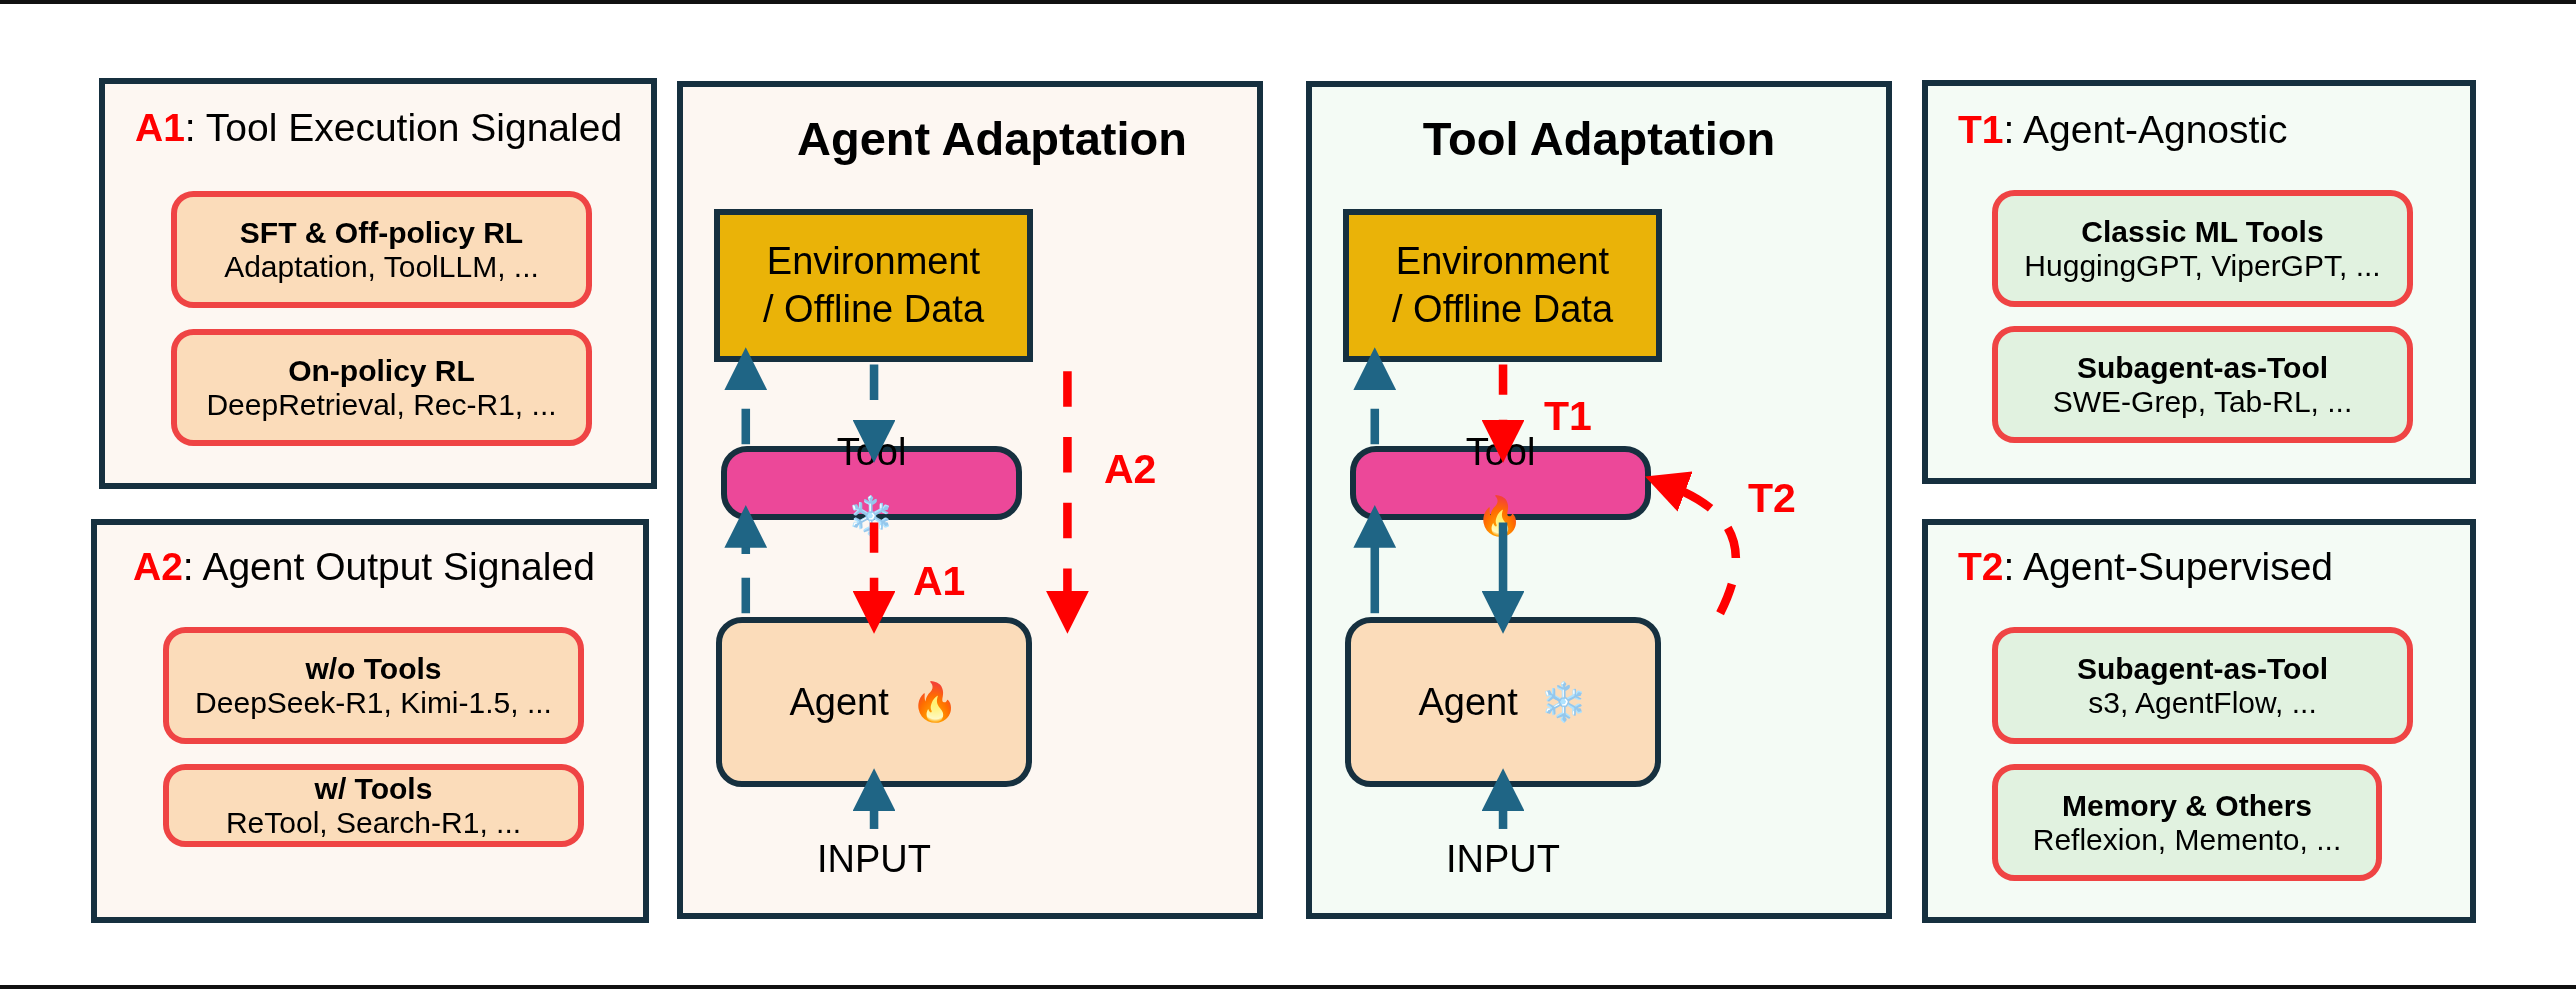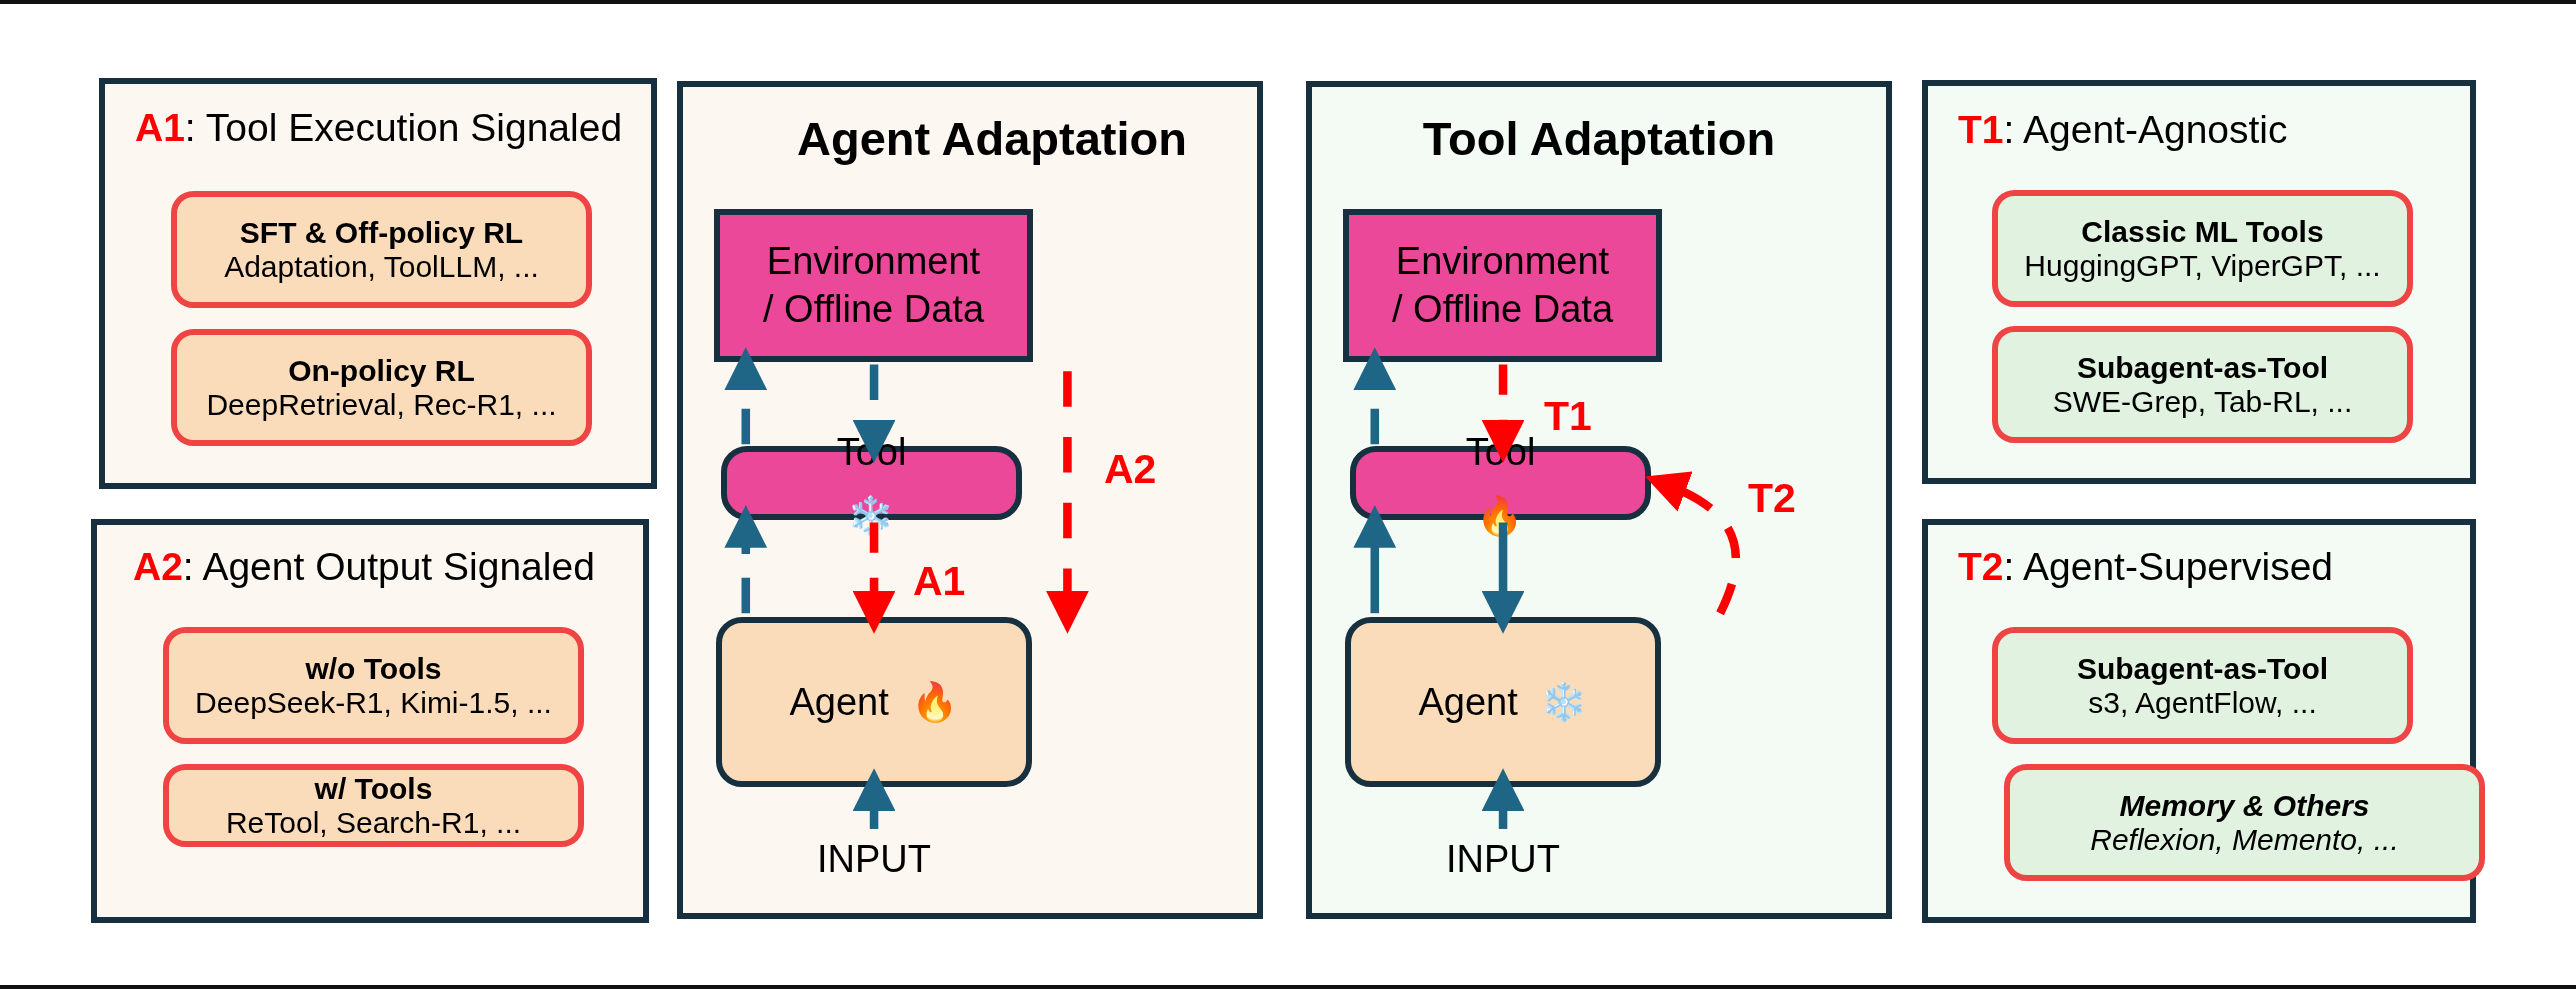--- a/index.html
+++ b/index.html
@@ -42,21 +42,21 @@
     line-height:1.12;
     text-align:center;
   }
   .pill-orange{background:#fbdcba;}
   .pill-green{background:#e1f2e0;}
   .pill .ttl{font-weight:bold;font-size:30px;color:#000;}
   .pill .sub{font-weight:normal;font-size:30px;color:#000;}
 
   .env-box{
     position:absolute;box-sizing:border-box;
-    background:#ec4899;border:6px solid #16303f;
+    background:#eab308;border:6px solid #16303f;
     display:flex;flex-direction:column;
     align-items:center;justify-content:center;
     font-size:38px;color:#000;line-height:1.25;
   }
   .node{
     position:absolute;box-sizing:border-box;
     border:6.6px solid #16303f;border-radius:26px;
     display:flex;align-items:center;justify-content:center;
     gap:22.4px;font-size:38px;color:#000;
   }
@@ -250,20 +250,20 @@
   <div class="panel panel-mint" style="left:1922px;top:515px;width:554px;height:404px;">
     <div class="side-title" style="left:30px;top:20px;">
       <span class="code">T2</span><span>: Agent-Supervised</span>
     </div>
 
     <div class="pill pill-green" style="left:64px;top:102px;width:421px;height:117px;">
       <div class="ttl">Subagent-as-Tool</div>
       <div class="sub">s3, AgentFlow, ...</div>
     </div>
 
-    <div class="pill pill-green" style="left:76px;top:239px;width:481px;height:117px;font-style:italic;">
+    <div class="pill pill-green" style="left:64px;top:239px;width:390px;height:117px;">
       <div class="ttl">Memory &amp; Others</div>
       <div class="sub">Reflexion, Memento, ...</div>
     </div>
   </div>
 
 </div>
 
 
 </body></html>

